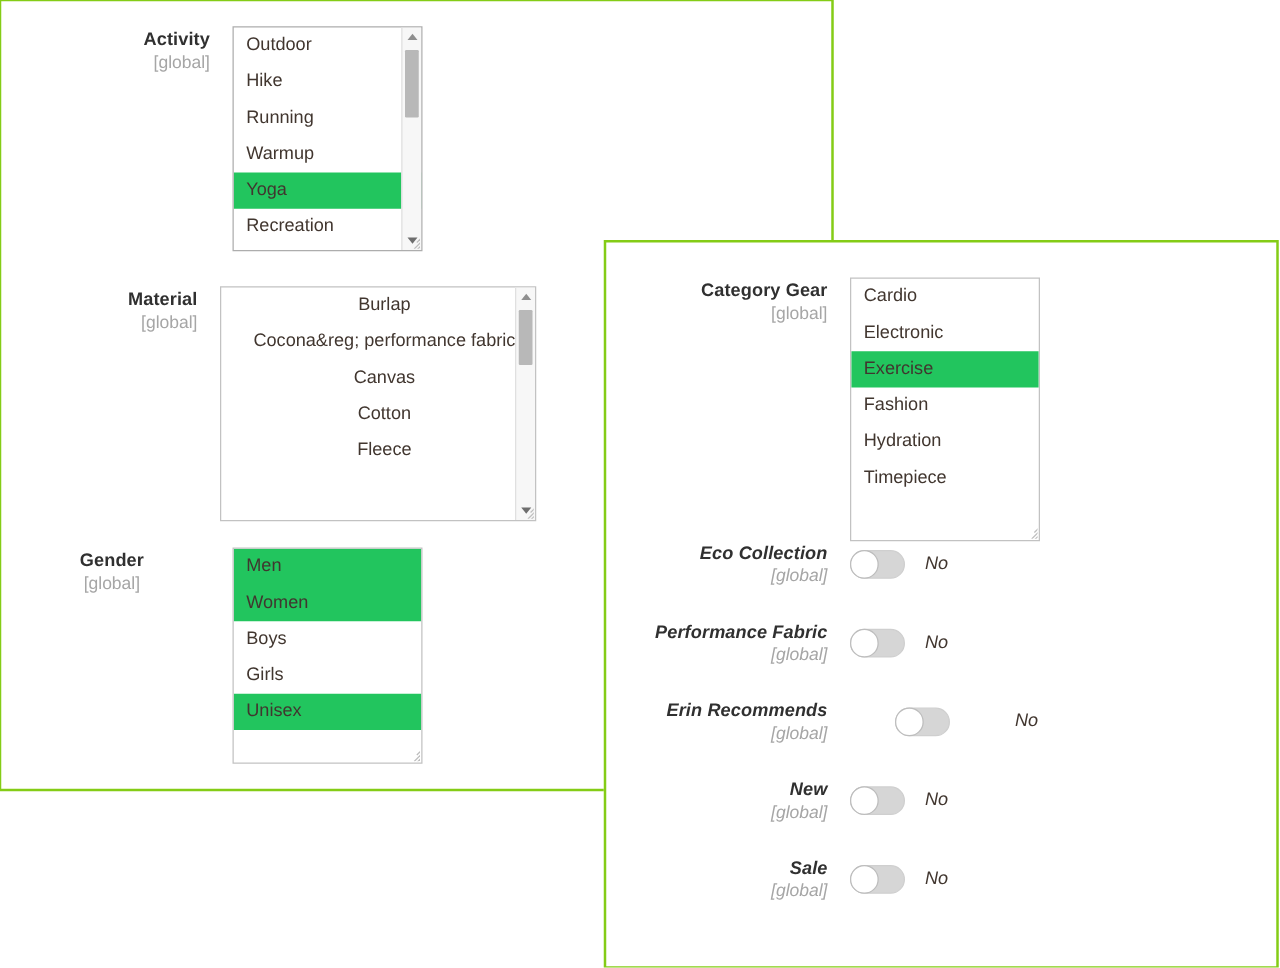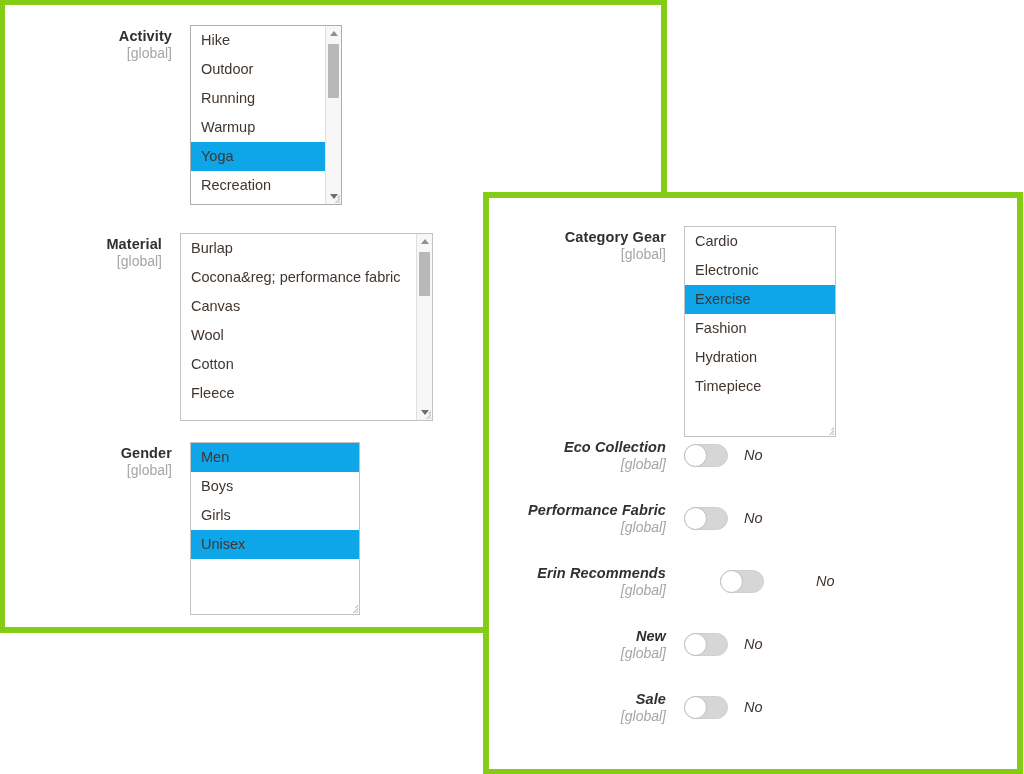--- a/index.html
+++ b/index.html
@@ -12,21 +12,21 @@
     height: 774px;
     position: relative;
     overflow: hidden;
     font-family: "Liberation Sans", sans-serif;
     -webkit-font-smoothing: antialiased;
   }
 
   .panel {
     position: absolute;
     background: #ffffff;
-    border: 6px solid #84cc16;
+    border: 2px solid #84cc16;
     box-sizing: border-box;
   }
   #panel-activity {
     left: -1px;
     top: -1px;
     width: 668px;
     height: 634px;
     z-index: 1;
   }
   #panel-gear {
@@ -78,21 +78,21 @@
     font-size: 14.5px;
     color: #41362f;
     line-height: 29px;
     height: 29px;
     padding: 0 0 0 10px;
     white-space: nowrap;
     overflow: hidden;
     box-sizing: border-box;
   }
   .opt.selected {
-    background: #0ea5e9;
+    background: #22c55e;
   }
   .opt.blank { color: transparent; }
 
   
   .sbar {
     position: absolute;
     top: 0;
     right: 0;
     bottom: 0;
     width: 16px;
@@ -195,22 +195,22 @@
 <body>
 
 <div class="panel" id="panel-activity">
 
   <div class="field" style="left:10px; top:20px;">
     <div class="field-label" style="width:175px;">
       <span class="label-text">Activity</span>
       <span class="label-scope">[global]</span>
     </div>
     <div class="listbox" style="width:152px; height:180px;">
+      <div class="opt">Outdoor</div>
       <div class="opt">Hike</div>
-      <div class="opt">Outdoor</div>
       <div class="opt">Running</div>
       <div class="opt">Warmup</div>
       <div class="opt selected">Yoga</div>
       <div class="opt">Recreation</div>
       <div class="sbar">
         <div class="arrow up">
             <i></i>
           </div>
         <div class="thumb" style="top:18px; height:54px;"></div>
         <div class="arrow down">
@@ -223,51 +223,51 @@
           <span></span>
         </div>
     </div>
   </div>
 
   <div class="field" style="left:0; top:228px;">
     <div class="field-label" style="width:175px;">
       <span class="label-text">Material</span>
       <span class="label-scope">[global]</span>
     </div>
-    <div class="listbox thin-border" style="width:253px; height:188px;">
+    <div class="listbox thin-border" style="width:253px; height:188px;text-align:center;">
       <div class="opt">Burlap</div>
       <div class="opt">Cocona&amp;reg; performance fabric</div>
       <div class="opt">Canvas</div>
-      <div class="opt">Wool</div>
       <div class="opt">Cotton</div>
       <div class="opt">Fleece</div>
       <div class="sbar">
         <div class="arrow up">
             <i></i>
           </div>
         <div class="thumb" style="top:18px; height:44px;"></div>
         <div class="arrow down">
             <i></i>
           </div>
       </div>
       <div class="grip">
           <span></span>
           <span></span>
           <span></span>
         </div>
     </div>
   </div>
 
   <div class="field" style="left:10px; top:437px;">
-    <div class="field-label" style="width:175px;">
+    <div class="field-label" style="width:175px;text-align:center;">
       <span class="label-text">Gender</span>
       <span class="label-scope">[global]</span>
     </div>
-    <div class="listbox thin-border" style="width:170px; height:173px;">
+    <div class="listbox thin-border" style="width:152px; height:173px;">
       <div class="opt selected">Men</div>
+      <div class="opt selected">Women</div>
       <div class="opt">Boys</div>
       <div class="opt">Girls</div>
       <div class="opt selected">Unisex</div>
       <div class="opt blank"></div>
       <div class="grip">
           <span></span>
           <span></span>
           <span></span>
         </div>
     </div>

